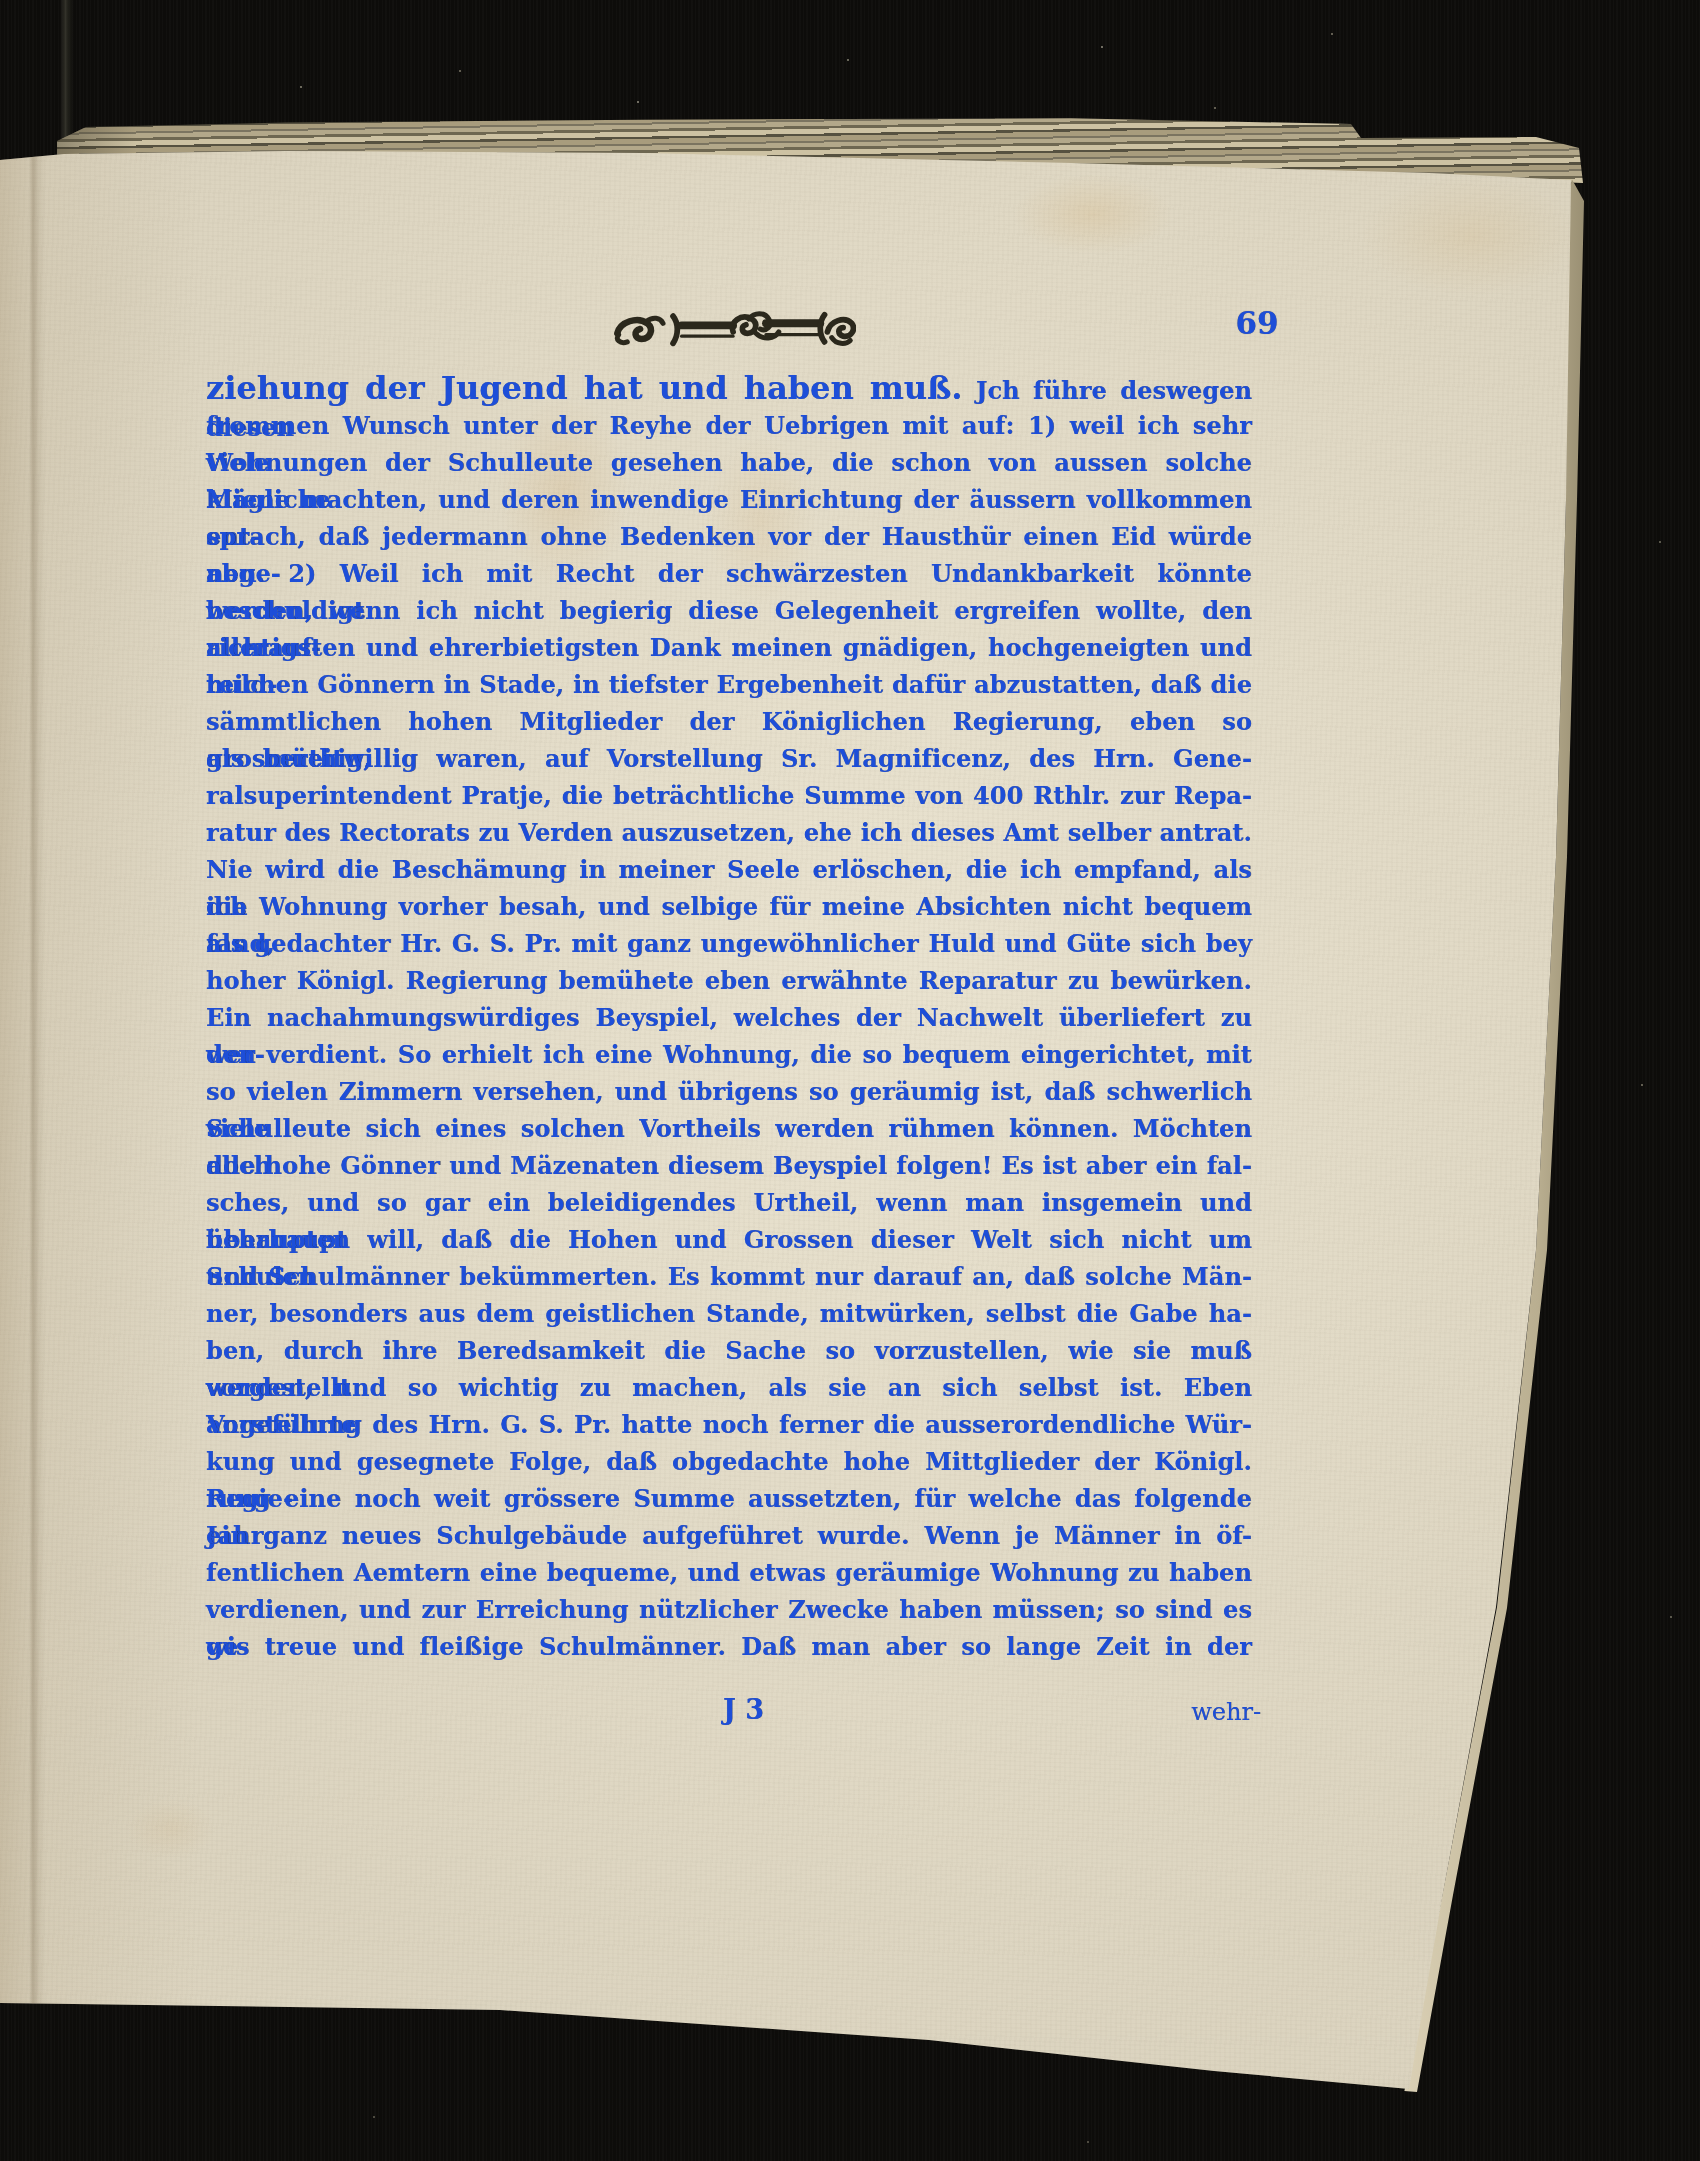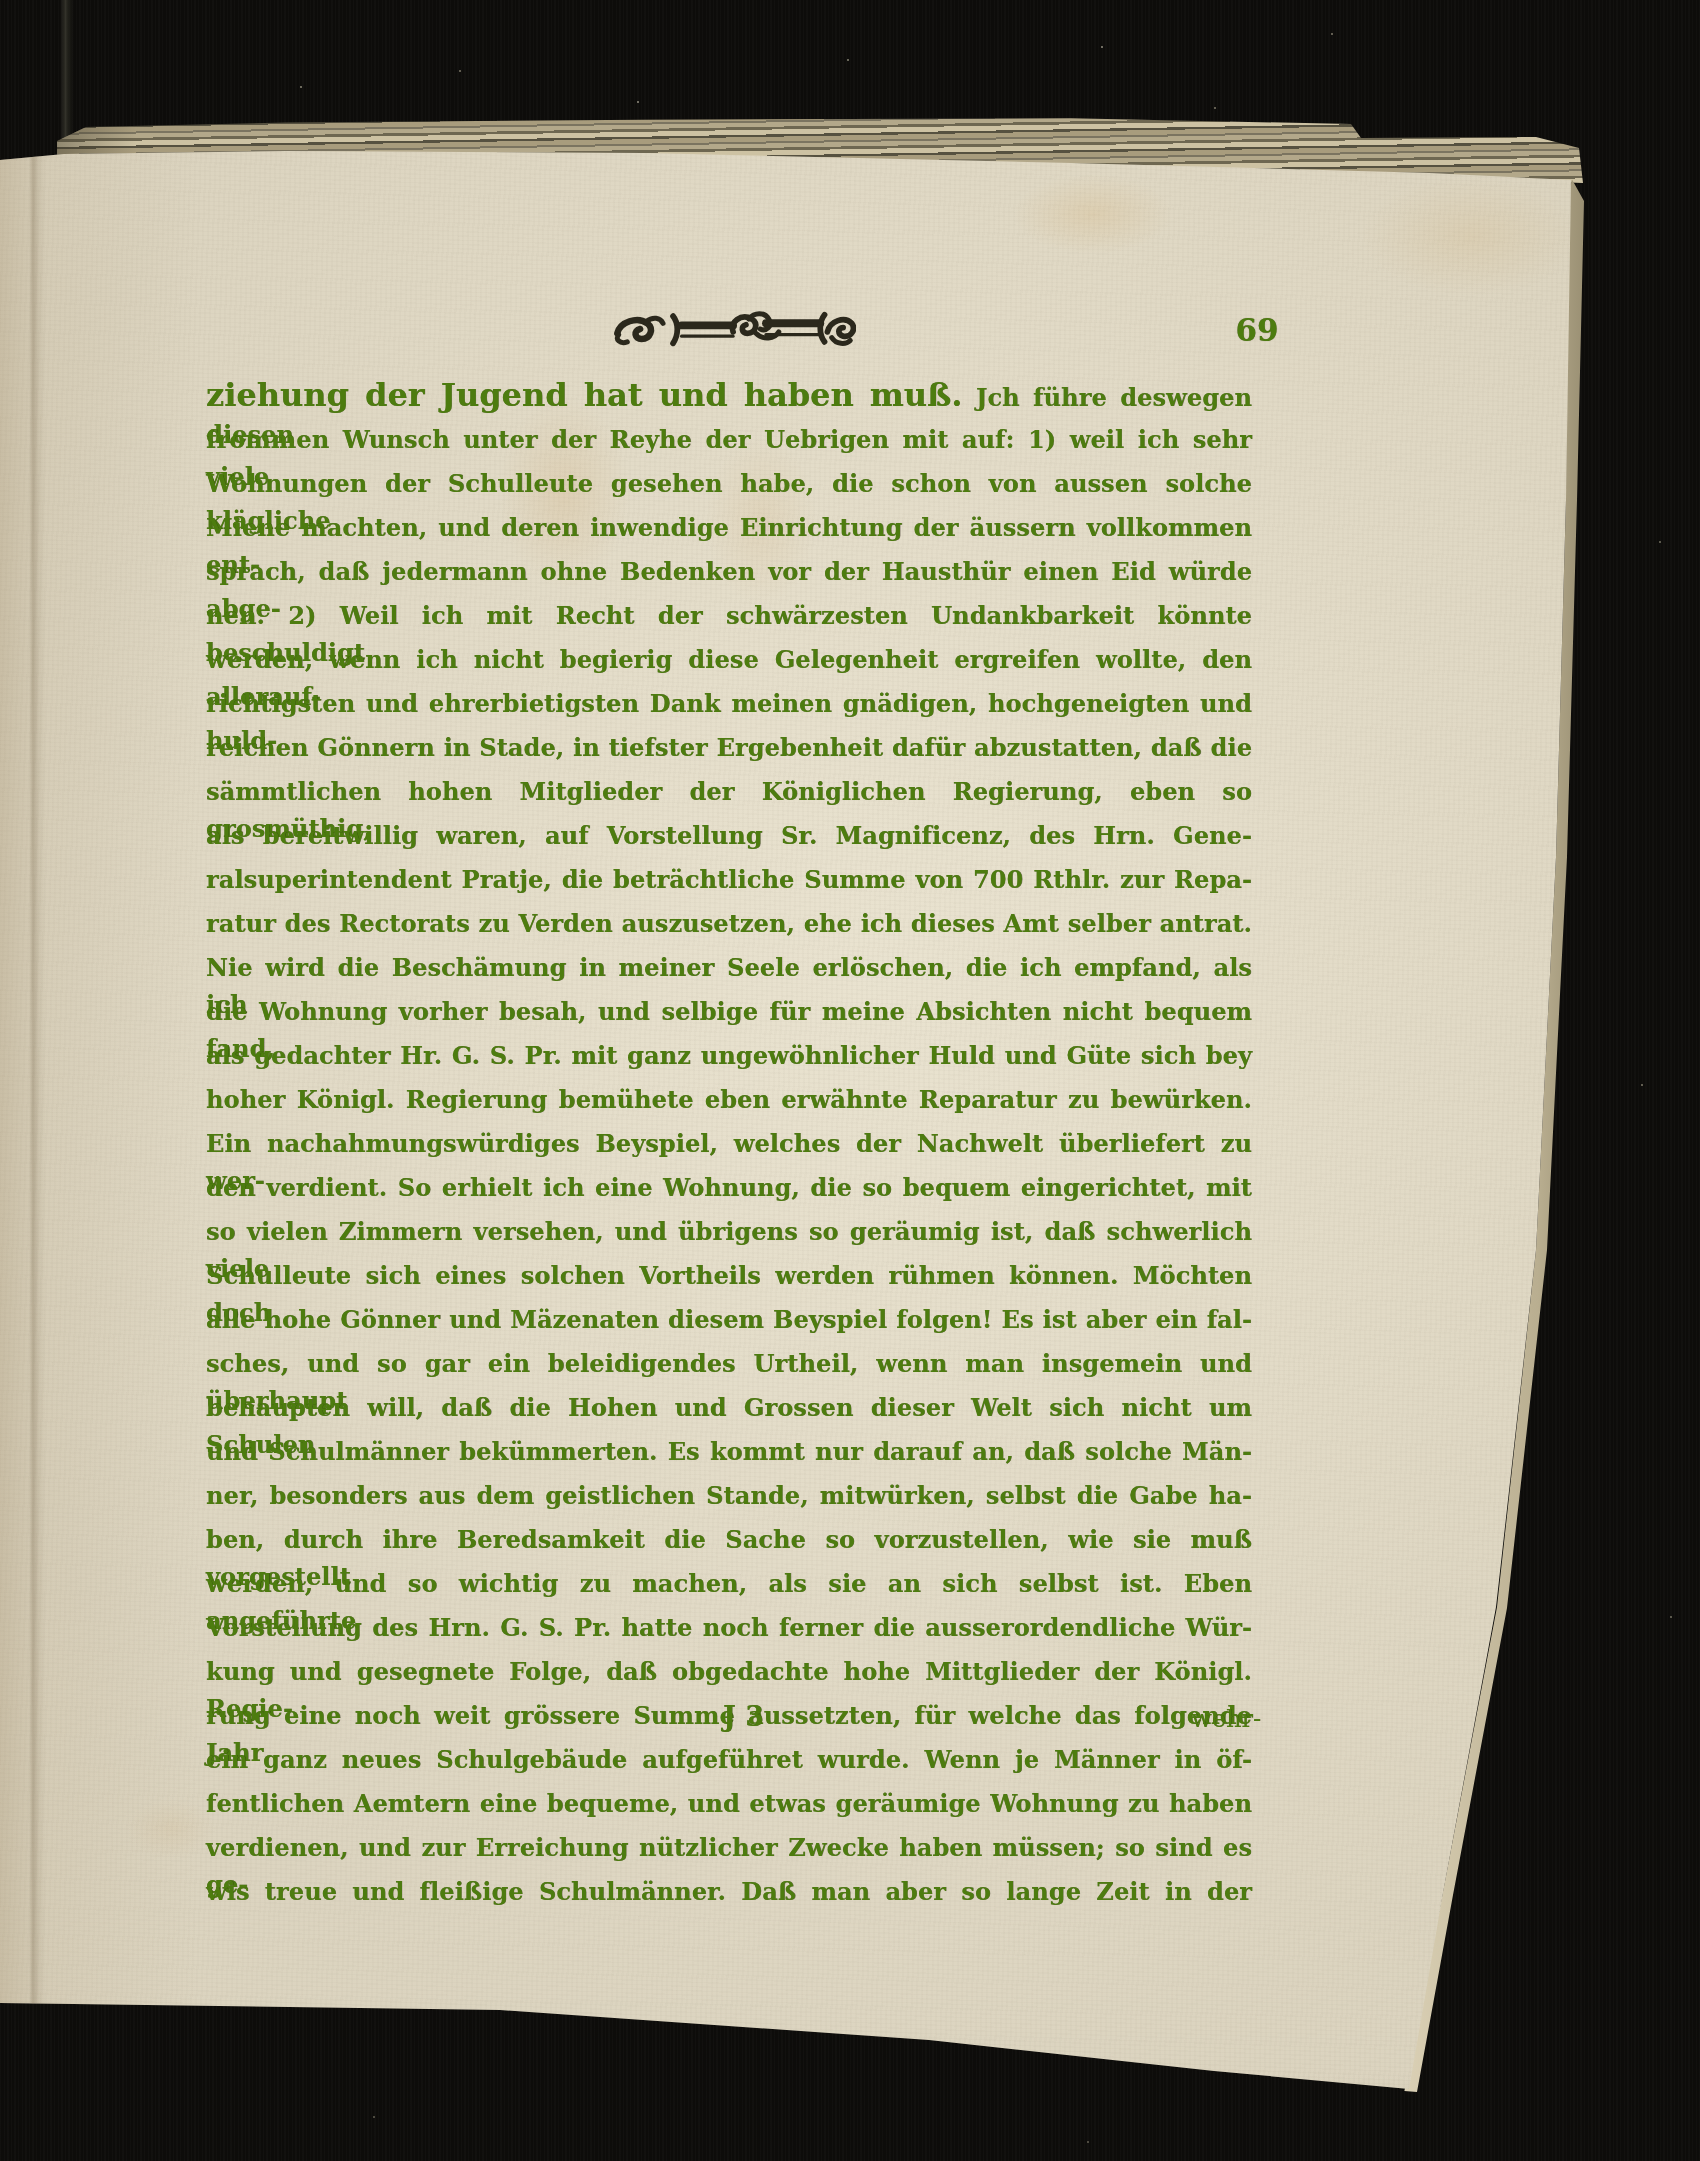--- a/index.html
+++ b/index.html
@@ -74,21 +74,21 @@
       linear-gradient(90deg, rgba(150,130,95,0.28), rgba(150,130,95,0.10) 43px, transparent 200px),
       linear-gradient(90deg, transparent 29px, rgba(110,95,70,0.30) 33px, rgba(110,95,70,0.08) 39px, transparent 46px),
       linear-gradient(180deg, rgba(120,105,80,0.30), transparent 50px),
       linear-gradient(270deg, rgba(120,105,80,0.20), transparent 64px),
       linear-gradient(0deg, rgba(120,105,80,0.16), transparent 86px),
       repeating-linear-gradient(92deg, rgba(120,110,90,0.03) 0 2.1px, transparent 2.1px 5px),
       repeating-linear-gradient(2deg,  rgba(125,115,95,0.03) 0 1.4px, transparent 1.4px 4.3px),
       radial-gradient(ellipse 60% 55% at 52% 45%, rgba(255,255,252,0.06), rgba(110,95,70,0.10) 95%);
   }
 
-  .ink{color:#4d7c0f;margin-top:7px;}
+  .ink{color:#1d4ed8;}
 
   
   .ornament{position:absolute;left:613px;top:306px;width:243px;height:46px;}
   .pagenum{
     position:absolute;left:1214px;top:303px;width:86px;height:40px;
     font-size:31px;font-weight:700;text-align:center;line-height:40px;
     text-shadow:0 0 0.7px rgba(43,38,27,0.6);
   }
 
   
@@ -165,21 +165,21 @@
       <div class="line ink">frommen Wunsch unter der Reyhe der Uebrigen mit auf: 1) weil ich sehr viele</div>
           <div class="line ink">Wohnungen der Schulleute gesehen habe, die schon von aussen solche klägliche</div>
           <div class="line ink">Miene machten, und deren inwendige Einrichtung der äussern vollkommen ent-</div>
           <div class="line ink">sprach, daß jedermann ohne Bedenken vor der Hausthür einen Eid würde abge-</div>
           <div class="line ink">nen. 2) Weil ich mit Recht der schwärzesten Undankbarkeit könnte beschuldigt</div>
           <div class="line ink">werden, wenn ich nicht begierig diese Gelegenheit ergreifen wollte, den allerauf-</div>
           <div class="line ink">richtigsten und ehrerbietigsten Dank meinen gnädigen, hochgeneigten und huld-</div>
           <div class="line ink">reichen Gönnern in Stade, in tiefster Ergebenheit dafür abzustatten, daß die</div>
           <div class="line ink">sämmtlichen hohen Mitglieder der Königlichen Regierung, eben so grosmüthig,</div>
           <div class="line ink">als bereitwillig waren, auf Vorstellung Sr. Magnificenz, des Hrn. Gene-</div>
-          <div class="line ink">ralsuperintendent Pratje, die beträchtliche Summe von 700 Rthlr. zur Repa-</div>
+          <div class="line ink">ralsuperintendent Pratje, die beträchtliche Summe von 400 Rthlr. zur Repa-</div>
           <div class="line ink">ratur des Rectorats zu Verden auszusetzen, ehe ich dieses Amt selber antrat.</div>
           <div class="line ink">Nie wird die Beschämung in meiner Seele erlöschen, die ich empfand, als ich</div>
           <div class="line ink">die Wohnung vorher besah, und selbige für meine Absichten nicht bequem fand,</div>
           <div class="line ink">als gedachter Hr. G. S. Pr. mit ganz ungewöhnlicher Huld und Güte sich bey</div>
           <div class="line ink">hoher Königl. Regierung bemühete eben erwähnte Reparatur zu bewürken.</div>
           <div class="line ink">Ein nachahmungswürdiges Beyspiel, welches der Nachwelt überliefert zu wer-</div>
           <div class="line ink">den verdient. So erhielt ich eine Wohnung, die so bequem eingerichtet, mit</div>
           <div class="line ink">so vielen Zimmern versehen, und übrigens so geräumig ist, daß schwerlich viele</div>
           <div class="line ink">Schulleute sich eines solchen Vortheils werden rühmen können. Möchten doch</div>
           <div class="line ink">alle hohe Gönner und Mäzenaten diesem Beyspiel folgen! Es ist aber ein fal-</div>

